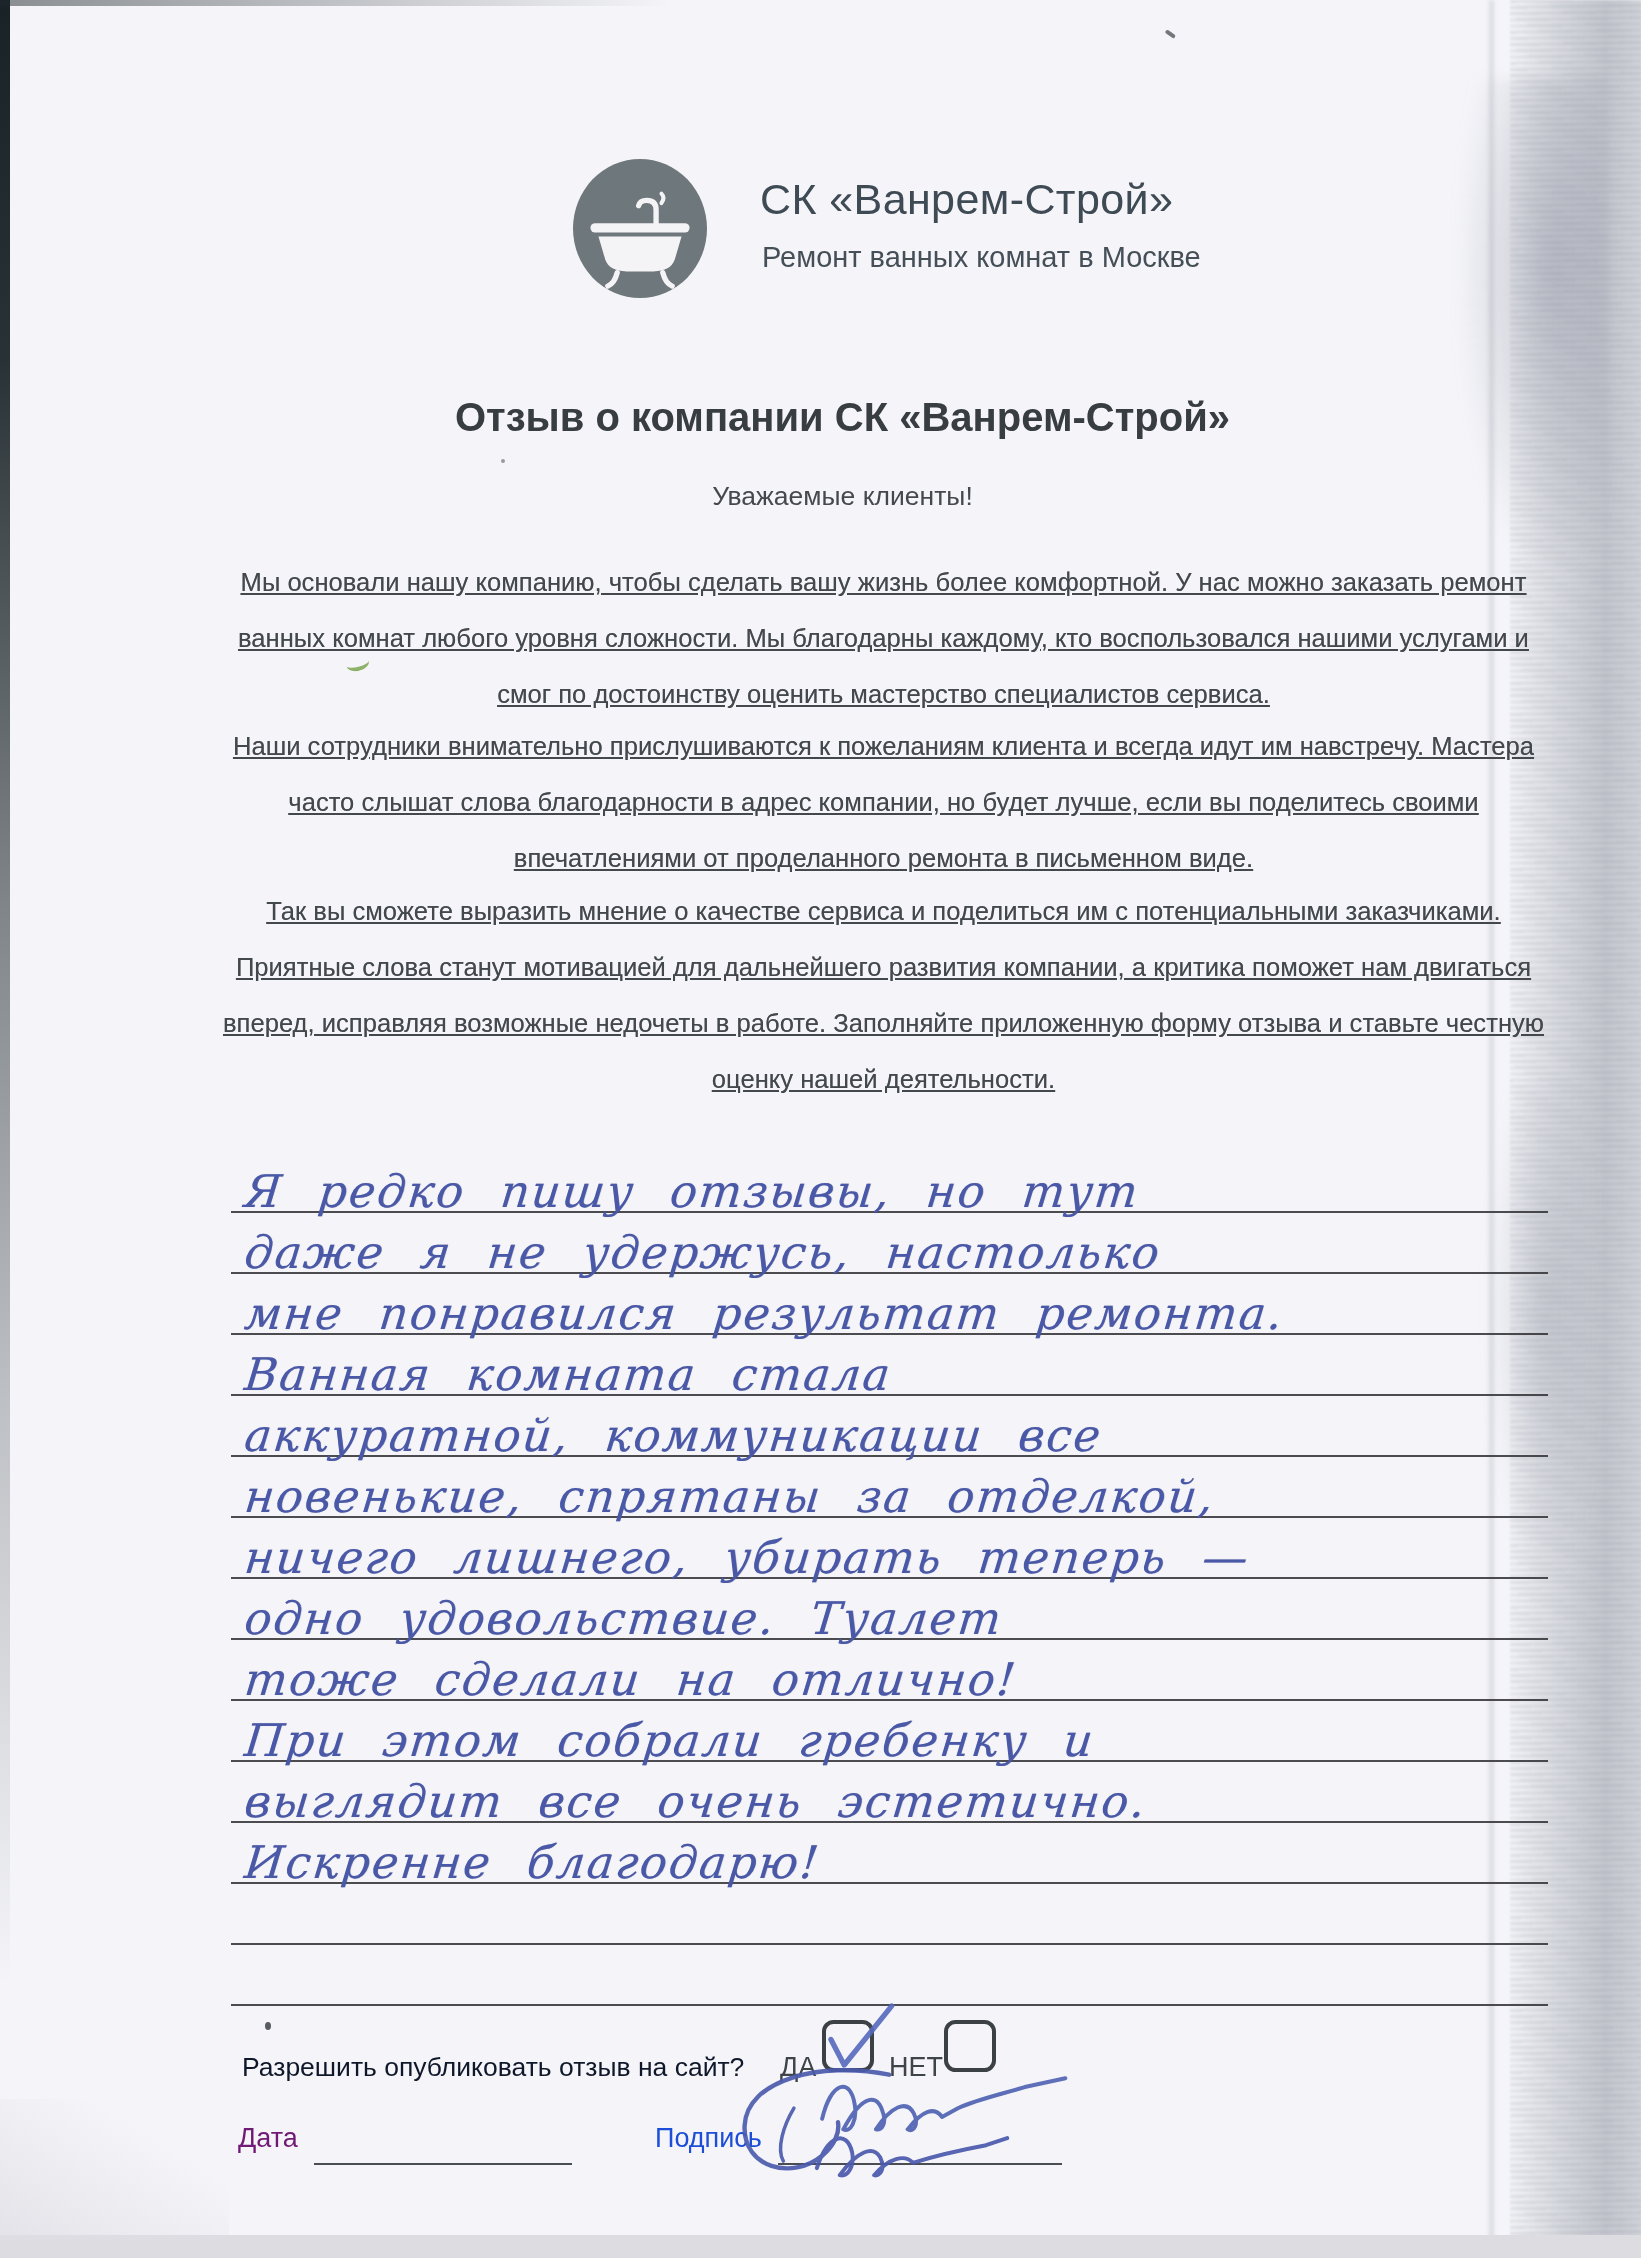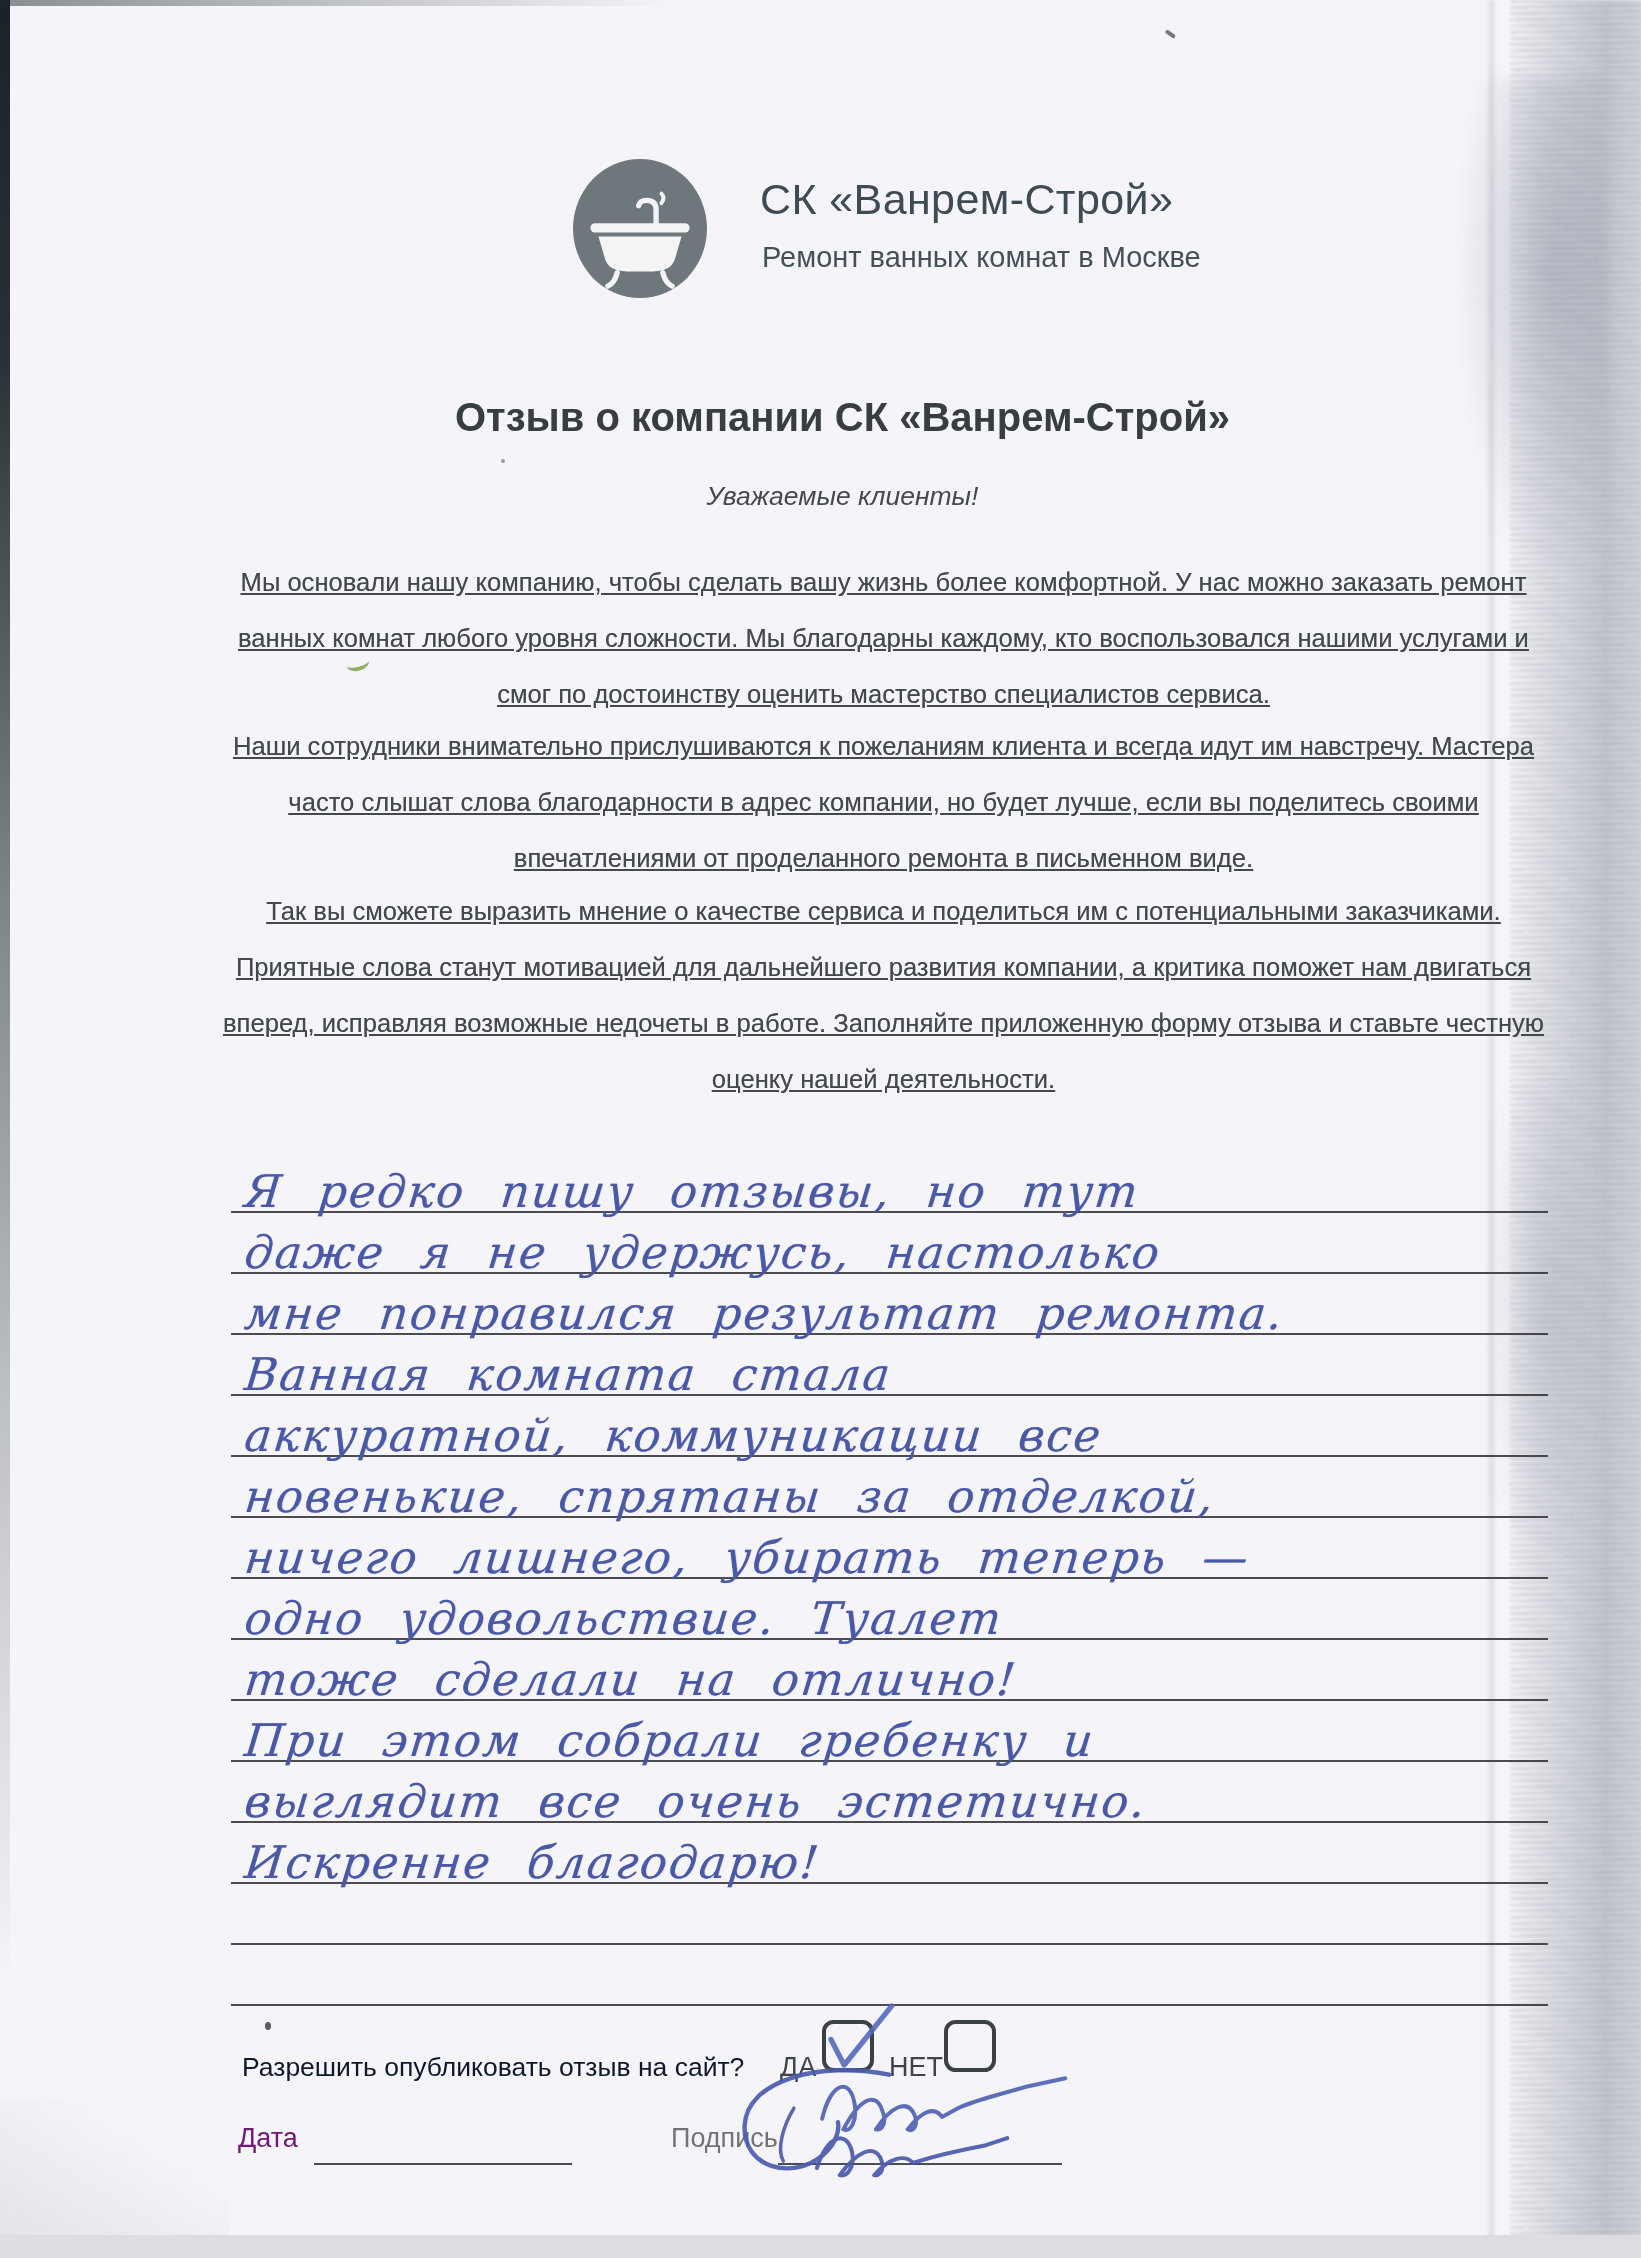--- a/index.html
+++ b/index.html
@@ -72,21 +72,21 @@
     position:absolute; left:762px; top:233px;
     font-size:29px; color:#454f58;margin-top:8px;
   }
   
   .doc-title {
     position:absolute; left:225px; top:395px; width:1235px;
     text-align:center; font-size:40px; font-weight:bold; color:#383d42;
   }
   .greeting {
     position:absolute; left:225px; top:481px; width:1235px;
-    text-align:center; font-size:26.5px;font-style:italic;
+    text-align:center; font-size:26.5px;
   }
   .paragraph {
     position:absolute; left:222px; width:1323px;
     text-align:center; font-size:25.6px; line-height:56px; color:#43484c;
     text-shadow:0 0 0.6px rgba(60,66,72,.55);
     text-decoration:underline;
   }
   .p1 { top:554px; } .p2 { top:718px; } .p3 { top:883px; }
   .signoff {
     position:absolute; left:225px; top:1099px; width:1235px;
@@ -106,21 +106,21 @@
   
   .consent-question { position:absolute; left:242px; top:2052px; font-size:26.5px; color:#0f172a; }
   .yes-label  { position:absolute; left:780px;  top:2052px; font-size:27px; color:#3f4448; }
   .no-label   { position:absolute; left:889px; top:2052px; font-size:27px; color:#3f4448; }
   .checkbox {
     position:absolute; top:2020px; width:44px; height:44px;
     border:4.4px solid #3c4145; border-radius:11.5px; background:transparent;
   }
   .cb-yes { left:822px; } .cb-no { left:944px; }
   .date-label { position:absolute; left:238px; top:2123px; font-size:27px; color:#701a75; }
-  .sig-label  { position:absolute; left:655px; top:2123px; font-size:27px; color:#737373;margin-left:16px; }
+  .sig-label  { position:absolute; left:655px; top:2123px; font-size:27px; color:#1d4ed8; }
   .blank-line { position:absolute; top:2163px; height:0; border-bottom:2.6px solid #4a4e52; }
   .date-line { left:314px; width:258px; }
   .sig-line  { left:778px; width:284px; }
   .ink-overlay { position:absolute; left:688px; top:1976px; }
 </style>
 </head>
 <body>
 
 <div class="page">
 

